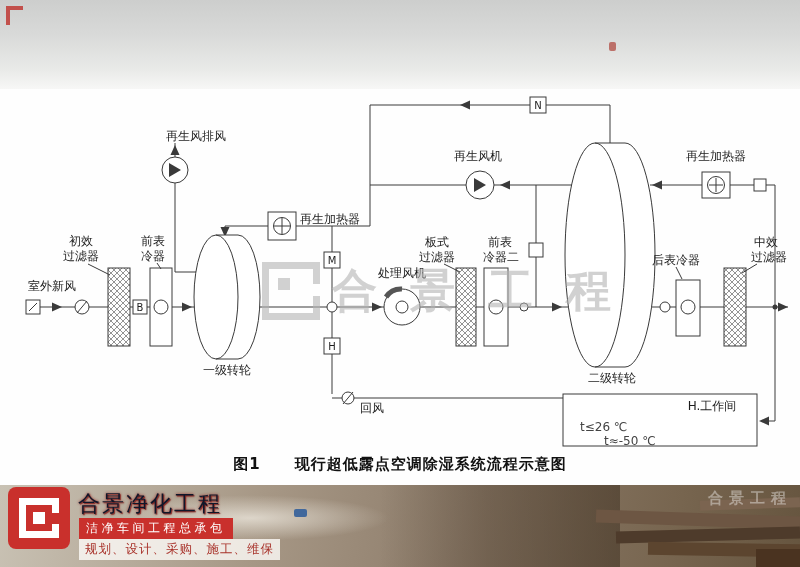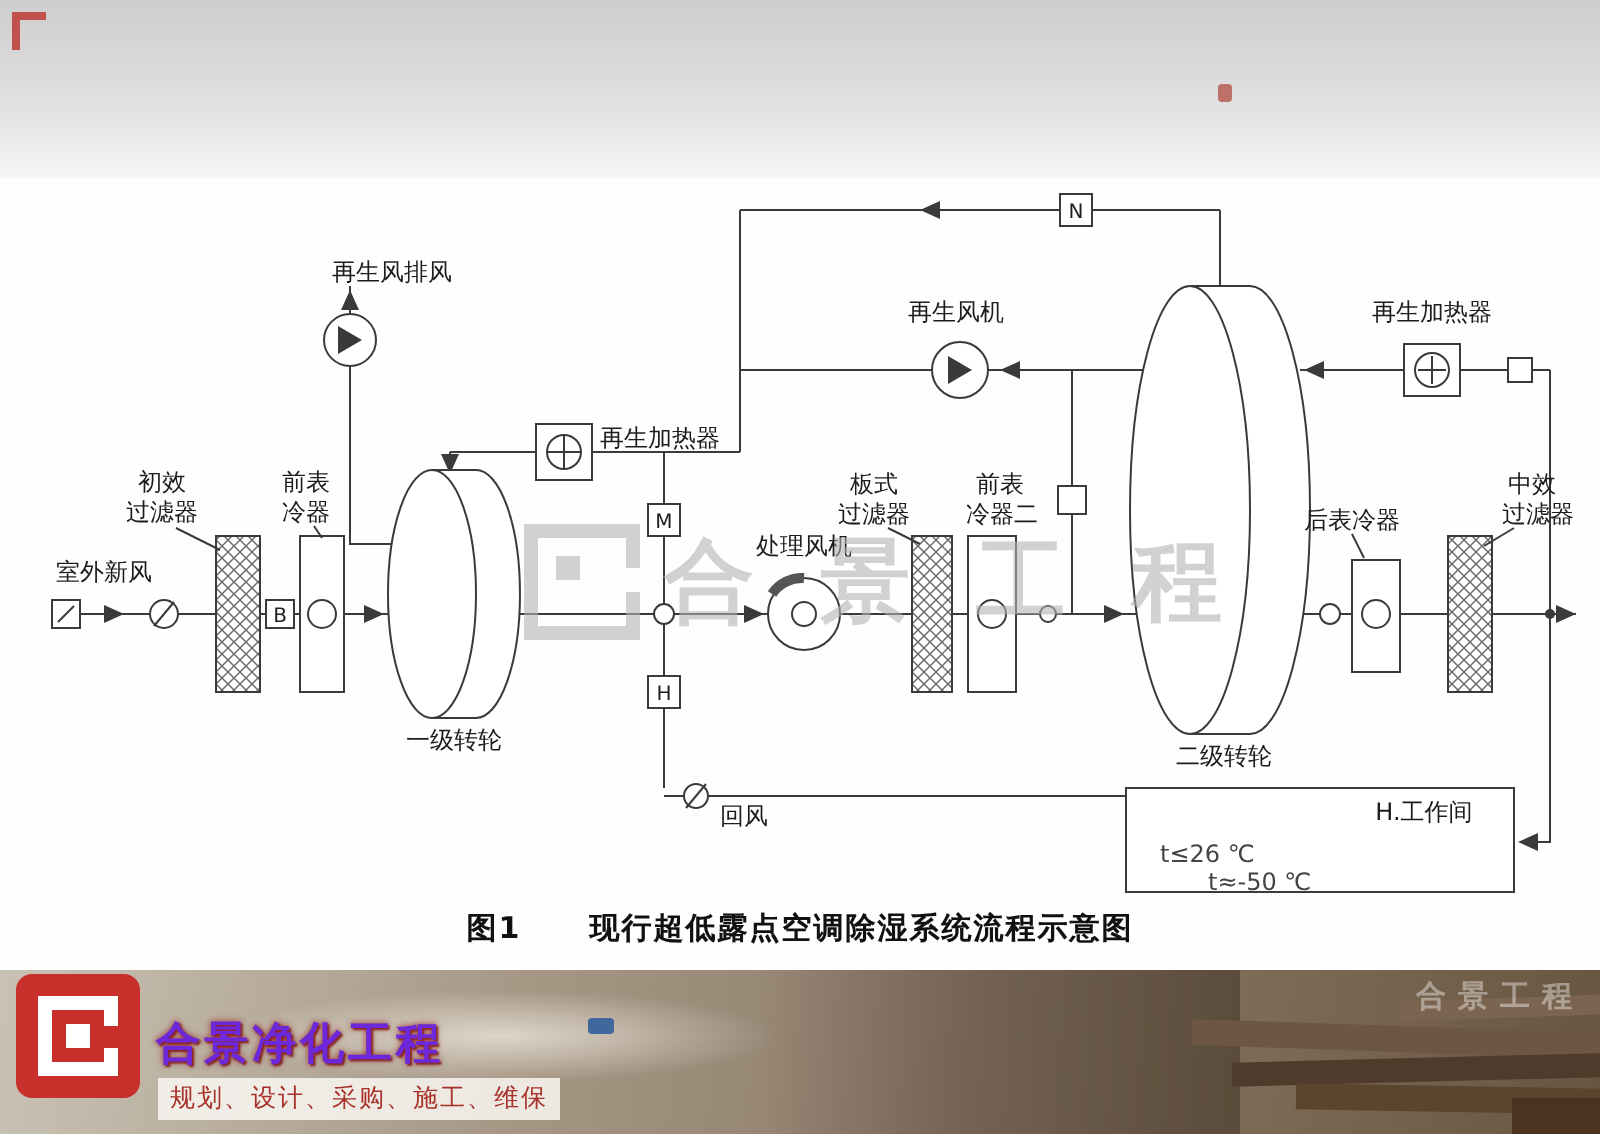--- a/index.html
+++ b/index.html
@@ -48,22 +48,22 @@
   .plank5{left:756px;top:64px;width:44px;height:18px;background:#4a3320}
   .blue-item{left:294px;top:24px;width:13px;height:8px;background:#41689c;border-radius:2px}
   .photo-wm{right:8px;top:4px;color:rgba(255,255,255,.4);font-size:15px;font-weight:bold;letter-spacing:6px}
   
   .brand-logo{position:absolute;left:8px;top:487px;width:62px;height:62px;background:#c9302c;
       border-radius:8px;z-index:4}
   .brand-logo .ring{position:absolute;left:11px;top:11px;width:40px;height:40px;
       border:7px solid #fff;box-sizing:border-box}
   .brand-logo .gap{position:absolute;right:10px;top:26px;width:8px;height:11px;background:#c9302c}
   .brand-logo .dot{position:absolute;left:25px;top:25px;width:12px;height:12px;background:#fff}
-  .brand-company{position:absolute;left:78px;top:507px;z-index:4;font-size:22px;font-weight:bold;
-      color:#6d28d9;letter-spacing:2px;white-space:nowrap;
+  .brand-company{position:absolute;left:78px;top:489px;z-index:4;font-size:22px;font-weight:normal;
+      color:#0f172a;letter-spacing:2px;white-space:nowrap;
       text-shadow:0 0 3px rgba(150,30,25,.95),1px 1px 1px rgba(120,20,18,.85)}
   .brand-tagline{position:absolute;left:79px;top:518px;z-index:4;background:#c9302c;color:#fff;
       font-size:12px;padding:2px 7px;letter-spacing:3.5px;white-space:nowrap}
   .brand-services{position:absolute;left:79px;top:539px;z-index:4;background:rgba(252,250,246,.82);
       color:#a8322a;font-weight:normal;font-size:12.5px;padding:2px 6px;letter-spacing:1px;white-space:nowrap}
 </style>
 </head>
 <body>
 
 <div class="stage">
@@ -272,15 +272,16 @@
     <div class="blue-item"></div>
     <div class="photo-wm">合景工程</div>
   </div>
 
   <div class="brand-logo">
     <div class="ring"></div>
       <div class="gap"></div>
       <div class="dot"></div>
   </div>
   <div class="brand-company">合景净化工程</div>
+  <div class="brand-tagline">洁净车间工程总承包</div>
   <div class="brand-services">规划、设计、采购、施工、维保</div>
 
 </div>
 
 </body></html>

